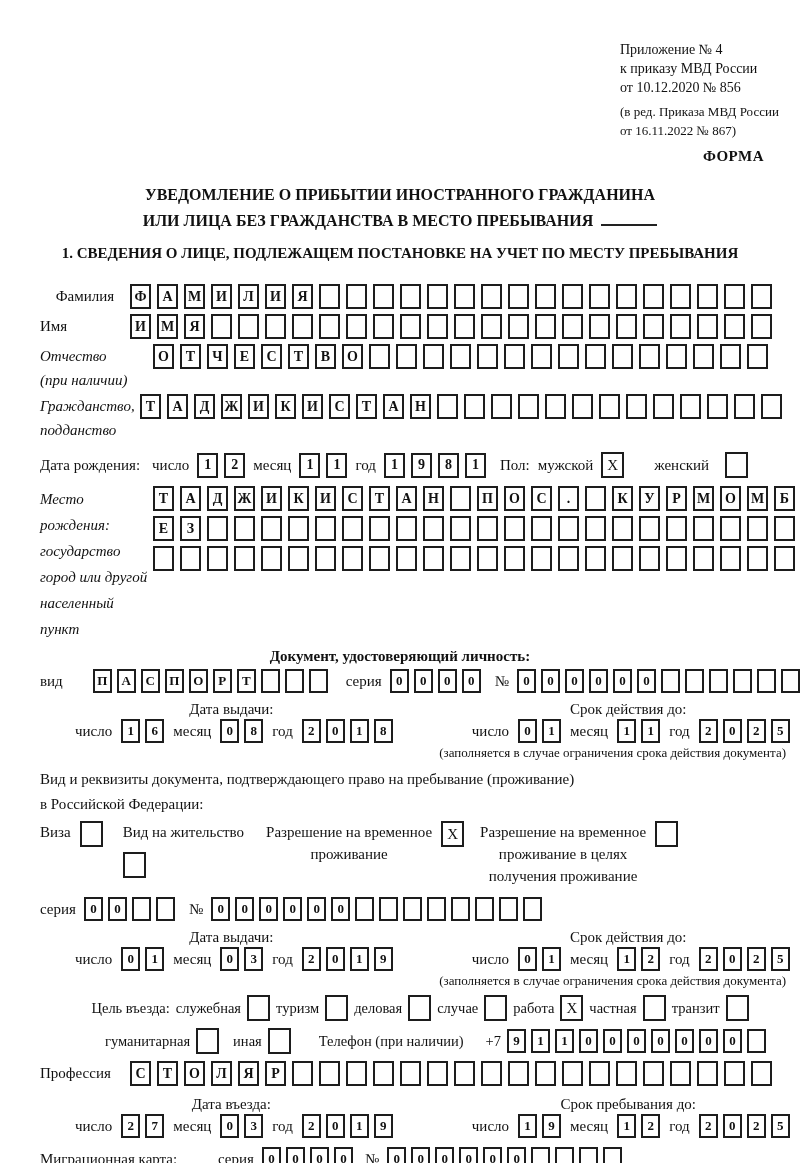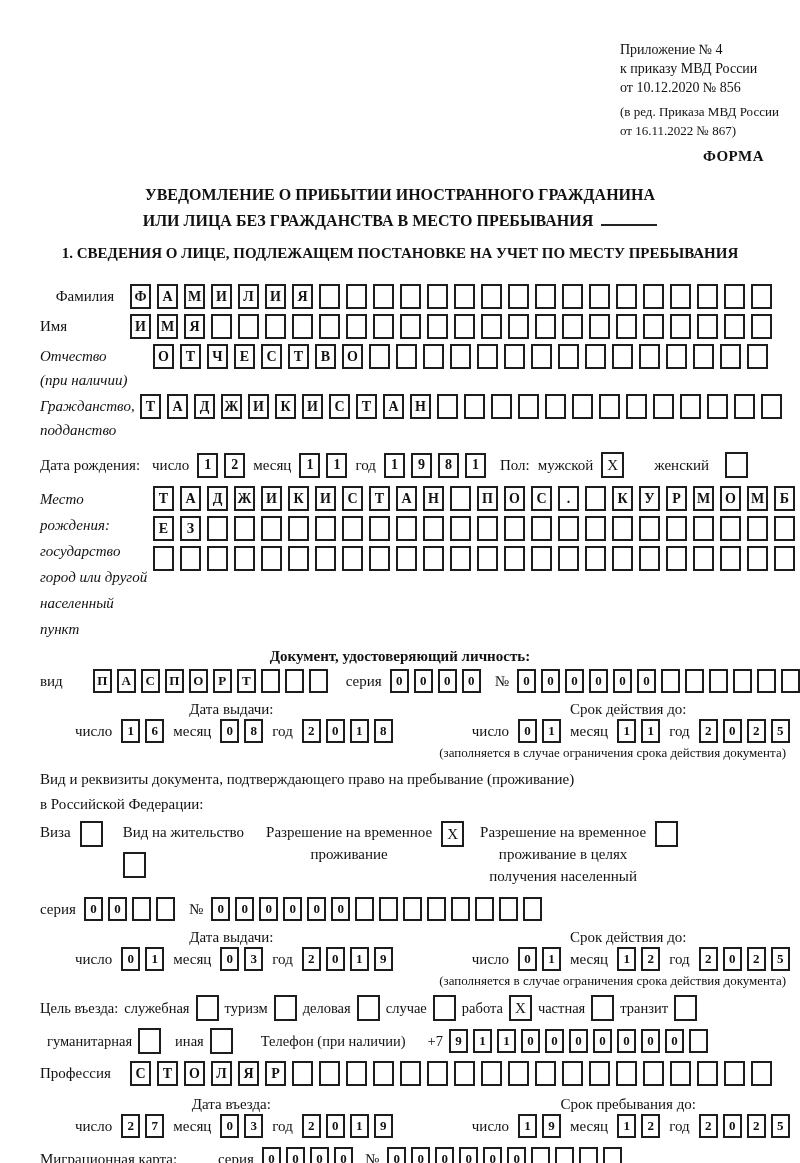--- a/index.html
+++ b/index.html
@@ -416,21 +416,21 @@
         <div class="opt-label">
           <div>Разрешение на временное</div>
           <div>проживание</div>
         </div>
         <span class="cb">X</span>
       </div>
       <div class="opt" style="margin-left:16px;">
         <div class="opt-label">
           <div>Разрешение на временное</div>
           <div>проживание в целях</div>
-          <div>получения населенный</div>
+          <div>получения проживание</div>
         </div>
         <span class="cb"></span>
       </div>
     </div>
 
     <div class="frow inline" style="margin-top:10px;">
       <span>серия</span>
       <span class="cells sm">
           <span class="cell">0</span>
           <span class="cell">0</span>
@@ -497,21 +497,21 @@
               <span class="cell">2</span>
               <span class="cell">0</span>
               <span class="cell">2</span>
               <span class="cell">5</span>
             </span>
         </div>
       </div>
     </div>
     <div class="note-right">(заполняется в случае ограничения срока действия документа)</div>
 
-    <div class="frow inline" style="margin-top:6px;gap:6px;font-size:14.5px;">
+    <div class="frow inline" style="margin-top:6px;gap:6px;font-size:14.5px;justify-content:center;">
       <span>Цель въезда:</span>
       <span class="purpose-item">
         <span>служебная</span>
         <span class="cb"></span>
       </span>
       <span class="purpose-item">
         <span>туризм</span>
         <span class="cb"></span>
       </span>
       <span class="purpose-item">
@@ -529,21 +529,21 @@
       <span class="purpose-item">
         <span>частная</span>
         <span class="cb"></span>
       </span>
       <span class="purpose-item">
         <span>транзит</span>
         <span class="cb"></span>
       </span>
     </div>
 
-    <div class="frow inline" style="margin-top:7px;margin-left:47px;gap:6px;font-size:14.5px;">
+    <div class="frow inline" style="margin-top:7px;margin-left:105px;gap:6px;font-size:14.5px;">
       <span class="purpose-item">
         <span>гуманитарная</span>
         <span class="cb"></span>
       </span>
       <span class="purpose-item" style="margin-left:8px;">
         <span>иная</span>
         <span class="cb"></span>
       </span>
       <span style="margin-left:22px;">Телефон (при наличии)</span>
       <span style="margin-left:16px;">+7</span>

